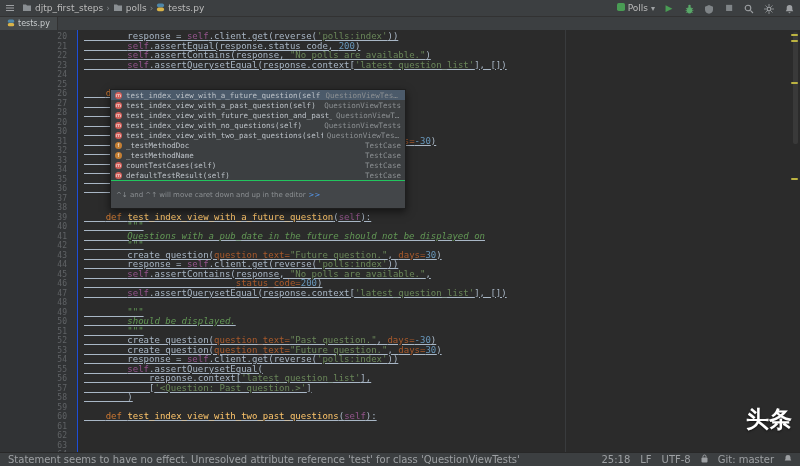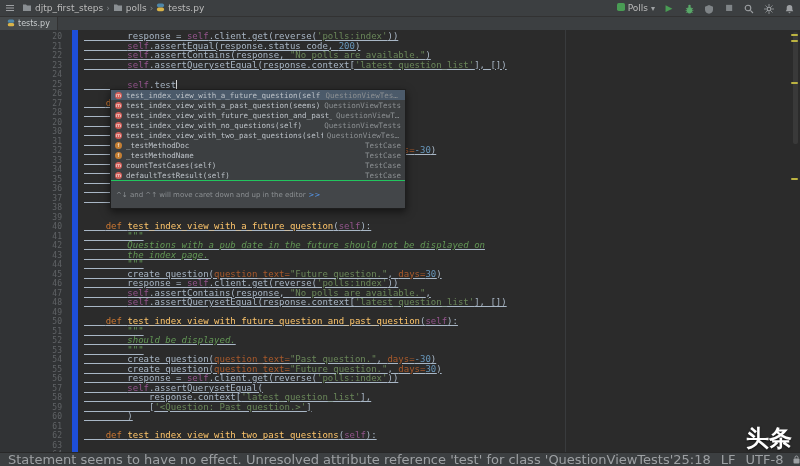--- a/index.html
+++ b/index.html
@@ -19,21 +19,21 @@
   .play-glyph { color:#499c54; font-size:9px; line-height:9px; }
   .stop-glyph { color:#7f8487; font-size:8px; line-height:8px; }
 
   
   .tabbar { position:absolute; top:17px; left:0; right:0; height:13px; background:#3c3f41; display:flex; align-items:stretch; z-index:4; }
   .tab { display:flex; align-items:center; gap:3px; background:#45494b; color:#c8ccce; font-size:8px;
          padding:0 7px; border-right:1px solid #323232; cursor:pointer; }
 
   
   .editor { position:absolute; top:30px; left:0; right:0; bottom:14px; display:flex; background:#2b2b2b; }
-  .gutter { width:78px; background:#313335; border-right:6px solid #1d4ed8; padding:2px 10px 0 0;
+  .gutter { width:78px; background:#313335; border-right:1px solid #1d4ed8; padding:2px 10px 0 0;
             text-align:right; color:#606366; font-family:"DejaVu Sans Mono", monospace; }
   .ln { height:9.5px; line-height:9.5px; font-size:8px; }
   .code { flex:1; padding:2px 0 0 6px; position:relative; overflow:hidden;
           font-family:"DejaVu Sans Mono", monospace; }
   .cl { height:9.5px; line-height:9.5px; font-size:9px; white-space:pre; color:#a9b7c6;text-decoration:underline; }
   .tk-p { color:#a9b7c6; }
   .tk-k { color:#cc7832; }
   .tk-s { color:#6a8759; }
   .tk-d { color:#629755; font-style:italic; }
   .tk-n { color:#6897bb; }
@@ -61,26 +61,26 @@
           text-align:center; color:#fff; font-family:"DejaVu Sans", sans-serif; }
   .pico.method { background:#d4605a; }
   .pico.field { background:#c57f33; }
   .pfoot { height:28px; display:flex; align-items:center; gap:3px; padding:0 5px; background:#434649;
            border-top:1px solid #22c55e; font-size:7px; color:#8c9093; font-family:"DejaVu Sans", sans-serif; }
   .plink { color:#589df6; cursor:pointer; text-decoration:none; }
 
   
   .statusbar { position:absolute; left:0; right:0; bottom:0; height:14px; background:#3c3f41;
                border-top:1px solid #282828; display:flex; align-items:center; padding:0 8px;
-               font-size:13px; color:#9da0a3; z-index:6; }
+               font-size:10px; color:#9da0a3; z-index:6; }
   .sb-right { margin-left:auto; display:flex; align-items:flex-start; gap:10px; }
   .sb-item { cursor:pointer; white-space:nowrap; }
 
   
-  .watermark { position:absolute; right:8px; bottom:12px; z-index:20; display:flex; align-items:baseline;
+  .watermark { position:absolute; right:8px; bottom:31px; z-index:20; display:flex; align-items:baseline;
                gap:16px; color:#ffffff; font-weight:bold; text-shadow:0 1px 2px rgba(0,0,0,0.6);
                font-family:"DejaVu Sans", sans-serif; }
   .wm-brand { font-size:23px; }
   .wm-handle { font-size:20px; }
 </style>
 </head>
 <body>
 
 <div class="navbar">
   <span class="menu-btn">
@@ -238,46 +238,44 @@
       <div class="ln">63</div>
       <div class="ln">64</div>
     </div>
   <div class="code">
     <div class="margin-guide"></div>
   <div class="cl"><span class="tk-p">        response = </span><span class="tk-v">self</span><span class="tk-p">.client.get(reverse(</span><span class="tk-s">'polls:index'</span><span class="tk-p">))</span></div>
       <div class="cl"><span class="tk-p">        </span><span class="tk-v">self</span><span class="tk-p">.assertEqual(response.status_code, </span><span class="tk-n">200</span><span class="tk-p">)</span></div>
       <div class="cl"><span class="tk-p">        </span><span class="tk-v">self</span><span class="tk-p">.assertContains(response, </span><span class="tk-s">"No polls are available."</span><span class="tk-p">)</span></div>
       <div class="cl"><span class="tk-p">        </span><span class="tk-v">self</span><span class="tk-p">.assertQuerysetEqual(response.context[</span><span class="tk-s">'latest_question_list'</span><span class="tk-p">], [])</span></div>
       <div class="cl"></div>
-      <div class="cl"><span class="tk-p">        </span><span class="tk-v">self</span><span class="tk-p">.test</span><span class="caret"></span></div>
       <div class="cl"></div>
       <div class="cl"><span class="tk-p">    </span><span class="tk-k">def </span><span class="tk-f">test_index_view_with_a_past_question</span><span class="tk-p">(</span><span class="tk-v">self</span><span class="tk-p">):</span></div>
       <div class="cl"><span class="tk-d">        """</span></div>
       <div class="cl"><span class="tk-d">        Questions with a pub_date in the past should be</span></div>
       <div class="cl"><span class="tk-d">        displayed on the index page.</span></div>
       <div class="cl"><span class="tk-d">        """</span></div>
       <div class="cl"><span class="tk-p">        create_question(</span><span class="tk-a">question_text=</span><span class="tk-s">"Past question."</span><span class="tk-p">, </span><span class="tk-a">days=</span><span class="tk-n">-30</span><span class="tk-p">)</span></div>
       <div class="cl"><span class="tk-p">        response = </span><span class="tk-v">self</span><span class="tk-p">.client.get(reverse(</span><span class="tk-s">'polls:index'</span><span class="tk-p">))</span></div>
       <div class="cl"><span class="tk-p">        </span><span class="tk-v">self</span><span class="tk-p">.assertQuerysetEqual(</span></div>
       <div class="cl"><span class="tk-p">            response.context[</span><span class="tk-s">'latest_question_list'</span><span class="tk-p">],</span></div>
       <div class="cl"><span class="tk-p">            [</span><span class="tk-s">'&lt;Question: Past question.&gt;'</span><span class="tk-p">]</span></div>
       <div class="cl"><span class="tk-p">        )</span></div>
       <div class="cl"></div>
       <div class="cl"></div>
       <div class="cl"><span class="tk-p">    </span><span class="tk-k">def </span><span class="tk-f">test_index_view_with_a_future_question</span><span class="tk-p">(</span><span class="tk-v">self</span><span class="tk-p">):</span></div>
       <div class="cl"><span class="tk-d">        """</span></div>
       <div class="cl"><span class="tk-d">        Questions with a pub_date in the future should not be displayed on</span></div>
-      <div class="cl"><span class="tk-d">        the index page.</span></div>
       <div class="cl"><span class="tk-d">        """</span></div>
       <div class="cl"><span class="tk-p">        create_question(</span><span class="tk-a">question_text=</span><span class="tk-s">"Future question."</span><span class="tk-p">, </span><span class="tk-a">days=</span><span class="tk-n">30</span><span class="tk-p">)</span></div>
       <div class="cl"><span class="tk-p">        response = </span><span class="tk-v">self</span><span class="tk-p">.client.get(reverse(</span><span class="tk-s">'polls:index'</span><span class="tk-p">))</span></div>
       <div class="cl"><span class="tk-p">        </span><span class="tk-v">self</span><span class="tk-p">.assertContains(response, </span><span class="tk-s">"No polls are available."</span><span class="tk-p">,</span></div>
+      <div class="cl"><span class="tk-p">                            </span><span class="tk-a">status_code=</span><span class="tk-n">200</span><span class="tk-p">)</span></div>
       <div class="cl"><span class="tk-p">        </span><span class="tk-v">self</span><span class="tk-p">.assertQuerysetEqual(response.context[</span><span class="tk-s">'latest_question_list'</span><span class="tk-p">], [])</span></div>
       <div class="cl"></div>
-      <div class="cl"><span class="tk-p">    </span><span class="tk-k">def </span><span class="tk-f">test_index_view_with_future_question_and_past_question</span><span class="tk-p">(</span><span class="tk-v">self</span><span class="tk-p">):</span></div>
       <div class="cl"><span class="tk-d">        """</span></div>
       <div class="cl"><span class="tk-d">        should be displayed.</span></div>
       <div class="cl"><span class="tk-d">        """</span></div>
       <div class="cl"><span class="tk-p">        create_question(</span><span class="tk-a">question_text=</span><span class="tk-s">"Past question."</span><span class="tk-p">, </span><span class="tk-a">days=</span><span class="tk-n">-30</span><span class="tk-p">)</span></div>
       <div class="cl"><span class="tk-p">        create_question(</span><span class="tk-a">question_text=</span><span class="tk-s">"Future question."</span><span class="tk-p">, </span><span class="tk-a">days=</span><span class="tk-n">30</span><span class="tk-p">)</span></div>
       <div class="cl"><span class="tk-p">        response = </span><span class="tk-v">self</span><span class="tk-p">.client.get(reverse(</span><span class="tk-s">'polls:index'</span><span class="tk-p">))</span></div>
       <div class="cl"><span class="tk-p">        </span><span class="tk-v">self</span><span class="tk-p">.assertQuerysetEqual(</span></div>
       <div class="cl"><span class="tk-p">            response.context[</span><span class="tk-s">'latest_question_list'</span><span class="tk-p">],</span></div>
       <div class="cl"><span class="tk-p">            [</span><span class="tk-s">'&lt;Question: Past question.&gt;'</span><span class="tk-p">]</span></div>
       <div class="cl"><span class="tk-p">        )</span></div>
@@ -296,21 +294,21 @@
 
 <div class="popup">
   <div>
       <div class="pi sel">
         <span class="pico method">m</span>
         <span class="plabel">test_index_view_with_a_future_question(self)</span>
         <span class="ptype">QuestionViewTests</span>
       </div>
       <div class="pi">
         <span class="pico method">m</span>
-        <span class="plabel">test_index_view_with_a_past_question(seems)</span>
+        <span class="plabel">test_index_view_with_a_past_question(self)</span>
         <span class="ptype">QuestionViewTests</span>
       </div>
       <div class="pi">
         <span class="pico method">m</span>
         <span class="plabel">test_index_view_with_future_question_and_past_question</span>
         <span class="ptype">QuestionViewTests</span>
       </div>
       <div class="pi">
         <span class="pico method">m</span>
         <span class="plabel">test_index_view_with_no_questions(self)</span>

